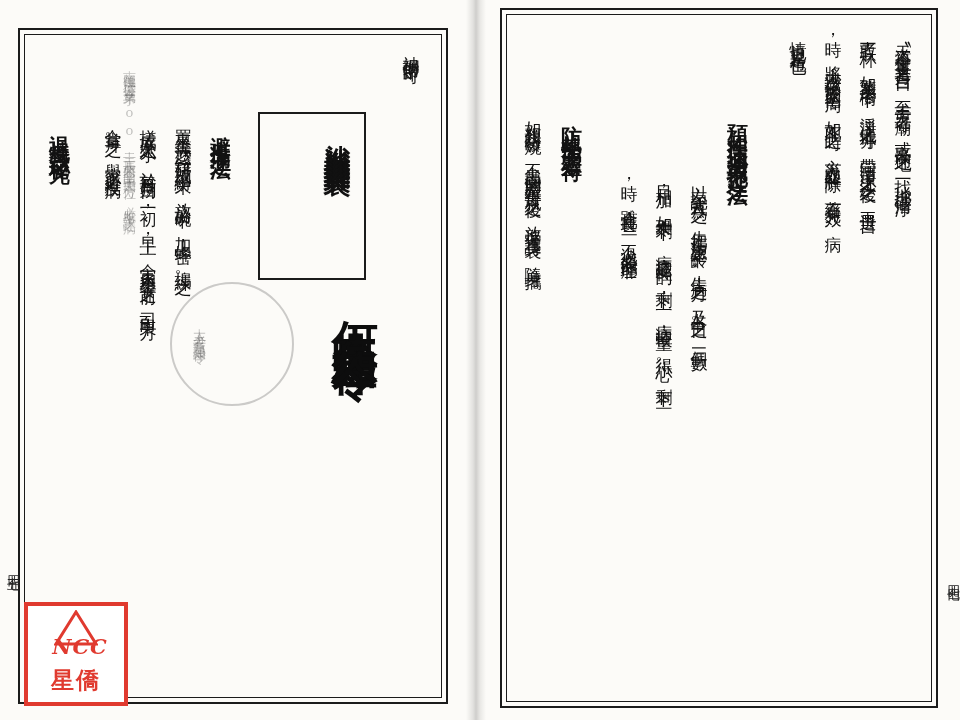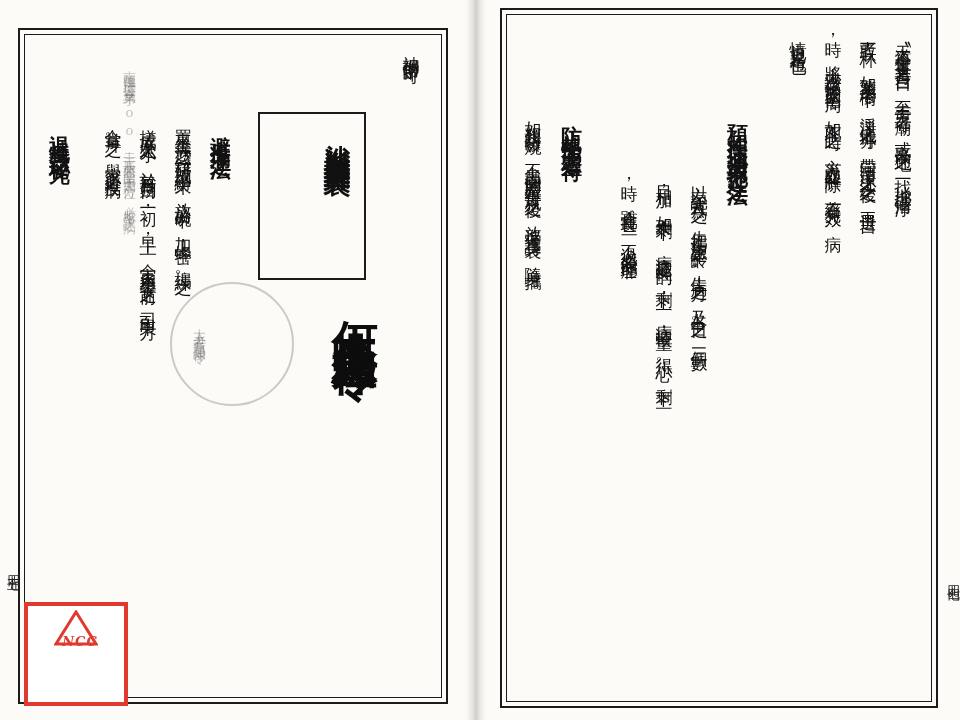--- a/index.html
+++ b/index.html
@@ -196,21 +196,21 @@
   }
   .ncc-tri svg { position: absolute; left: -22px; top: 0; }
   .ncc-letters {
     position: absolute;
     left: 8px; right: 0;
     top: 28px;
     text-align: center;
     font-family: "DejaVu Serif", "Liberation Serif", serif;
     font-style: italic;
     font-weight: bold;
-    font-size: 13px;
+    font-size: 21px;
     color: #e03a2f;
     letter-spacing: 1px;
   }
   .ncc-bottom {
     height: 44px;
     display: flex;
     align-items: center;
     justify-content: center;
     gap: 6px;
     font-family: "DejaVu Serif", "Liberation Serif", serif;
@@ -280,15 +280,16 @@
 
   <div class="ncc-stamp">
     <div class="ncc-top">
       <div class="ncc-tri">
         <svg width="44" height="36" viewBox="0 0 44 36" aria-hidden="true">
           <polygon points="22,2 42,34 2,34" fill="none" stroke="#e03a2f" stroke-width="3"></polygon>
         </svg>
       </div>
       <div class="ncc-letters">NCC</div>
     </div>
+    <div class="ncc-bottom">星僑</div>
   </div>
 
 </div>
 
 </body></html>

